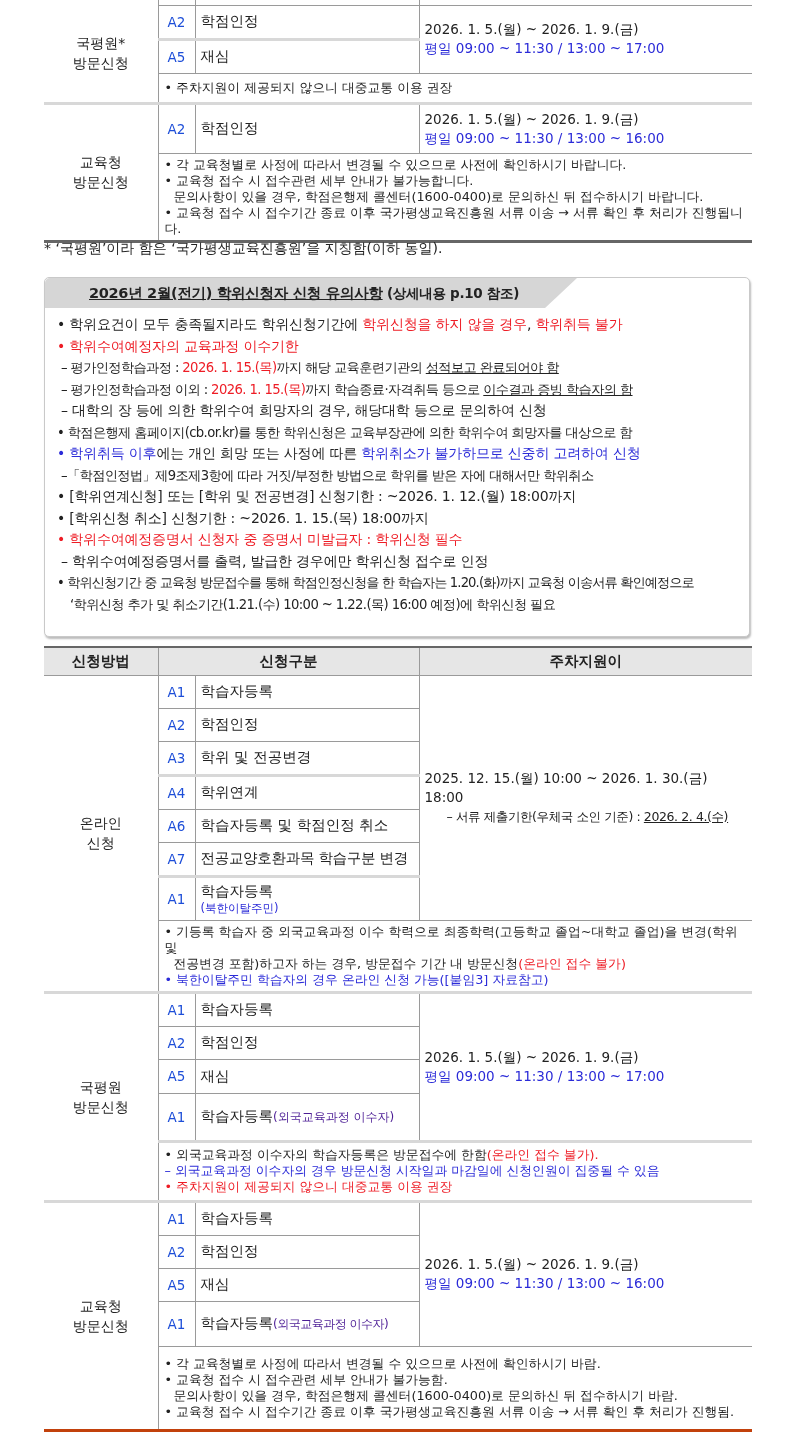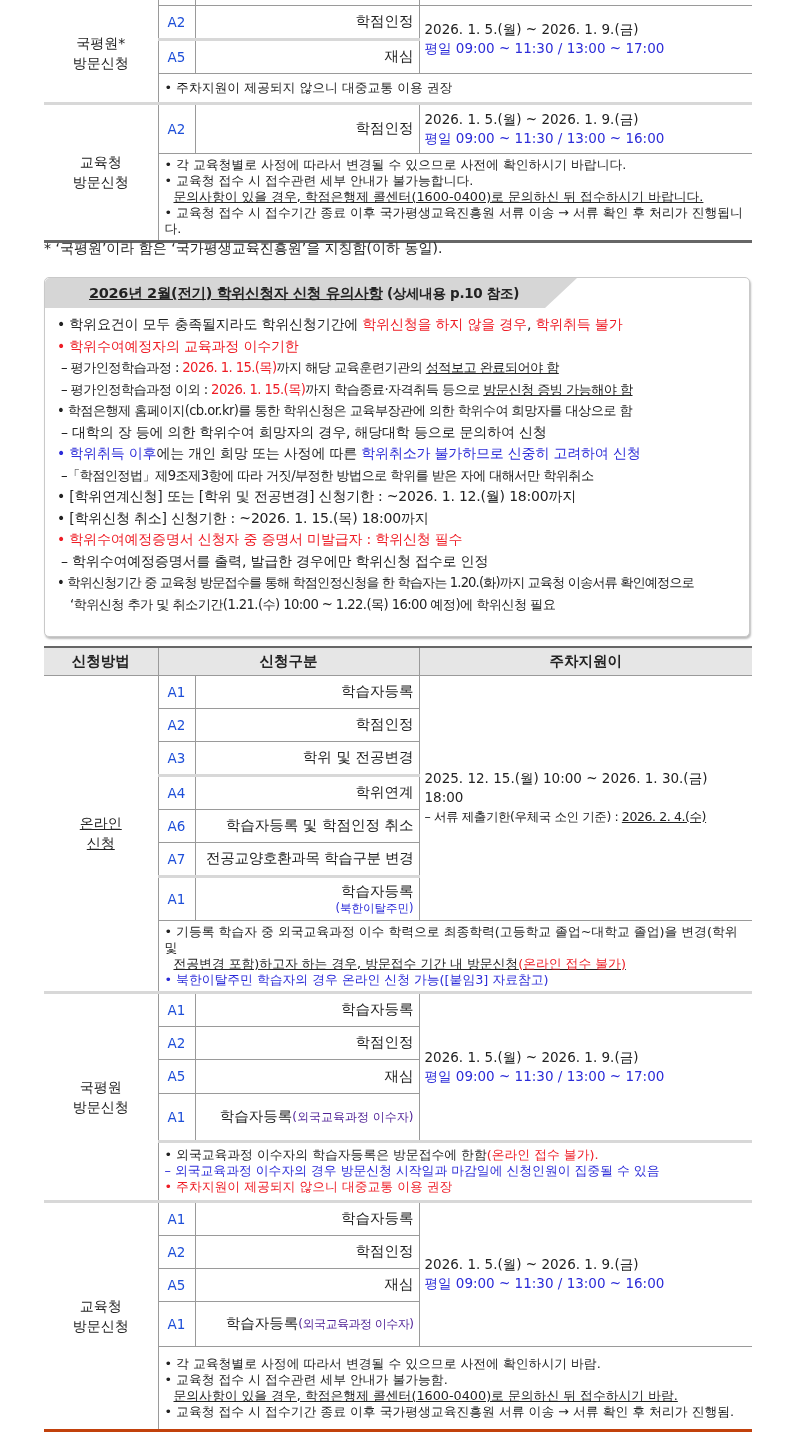--- a/index.html
+++ b/index.html
@@ -8,26 +8,26 @@
 
   .red { color: #ee1c25; }
   .blue { color: #2b2bd8; }
   .ul { text-decoration: underline; }
 
   table.grid { border-collapse: collapse; position: absolute; left: 44px; width: 708px; table-layout: fixed; }
   table.grid td, table.grid th { border: 1px solid #9a9a9a; padding: 0 5px; vertical-align: middle; font-weight: normal; }
   table.grid td.method { border-left: none; text-align: center; font-size: 14px; line-height: 20px; color: #222; }
   table.grid td.period { border-right: none; font-size: 13.5px; line-height: 19px; padding-left: 5px; }
   table.grid td.code { text-align: center; font-size: 13.5px; color: #1d4ed8; padding: 8px; }
-  table.grid td.name { font-size: 14.5px; color: #222; text-align: right; }
+  table.grid td.name { font-size: 14.5px; color: #222; }
   table.grid td.note { border-right: none; font-size: 12.8px; line-height: 16px; padding: 3px 6px; color: #222; }
   table.grid tr.light td { border-top: 3px solid #d8d8d8; }
   .sub-note { font-size: 11.5px; color: #2b2bd8; display: block; line-height: 15px; }
   .inline-sub { font-size: 12px; color: #4c1d95; }
-  .indent { padding-left: 9px; display: block; text-decoration: underline; }
+  .indent { padding-left: 9px; display: block; }
 
   #t1 { top: 0; border-bottom: 3px solid #666; }
   #t2 { top: 646px; border-top: 2px solid #666; border-bottom: 3px solid #c2410c; }
   #t2 th { background: #e6e6e6; font-size: 14.5px; font-weight: bold; height: 28px; text-align: center; color: #222; }
   #t2 th.first { border-left: none; }
   #t2 th.last { border-right: none; }
 
   .footnote { position: absolute; left: 44px; top: 240px; font-size: 14px; color: #222; }
 
   .notice { position: absolute; left: 44px; top: 277px; width: 706px; height: 360px;
@@ -106,23 +106,23 @@
 
 <div class="notice">
   <div class="notice-head">
     <div class="notice-tab"></div>
     <div class="notice-title"><span class="t">2026년 2월(전기) 학위신청자 신청 유의사항</span><span class="s"> (상세내용 p.10 참조)</span></div>
   </div>
   <div class="notice-body">
     <div class="li"><span>• 학위요건이 모두 충족될지라도 학위신청기간에 </span><span class="red">학위신청을 하지 않을 경우</span><span>, </span><span class="red">학위취득 불가</span></div>
     <div class="li"><span class="red">• </span><span class="red">학위수여예정자의 교육과정 이수기한</span></div>
     <div class="li dash narrow"><span>– 평가인정학습과정 : </span><span class="red">2026.  1.  15.(목)</span><span>까지 해당 교육훈련기관의 </span><span class="ul">성적보고 완료되어야 함</span></div>
-    <div class="li dash narrow"><span>– 평가인정학습과정 이외 : </span><span class="red">2026.  1.  15.(목)</span><span>까지 학습종료·자격취득 등으로 </span><span class="ul">방문신청 증빙 가능해야 함</span></div>
+    <div class="li dash narrow"><span>– 평가인정학습과정 이외 : </span><span class="red">2026.  1.  15.(목)</span><span>까지 학습종료·자격취득 등으로 </span><span class="ul">이수결과 증빙 학습자의 함</span></div>
+    <div class="li dash">– 대학의 장 등에 의한 학위수여 희망자의 경우, 해당대학 등으로 문의하여 신청</div>
     <div class="li narrow">• 학점은행제 홈페이지(cb.or.kr)를 통한 학위신청은 교육부장관에 의한 학위수여 희망자를 대상으로 함</div>
-    <div class="li dash">– 대학의 장 등에 의한 학위수여 희망자의 경우, 해당대학 등으로 문의하여 신청</div>
     <div class="li"><span class="blue">• </span><span class="blue">학위취득 이후</span><span>에는 개인 희망 또는 사정에 따른 </span><span class="blue">학위취소가 불가하므로 신중히 고려하여 신청</span></div>
     <div class="li dash narrow">–「학점인정법」제9조제3항에 따라 거짓/부정한 방법으로 학위를 받은 자에 대해서만 학위취소</div>
     <div class="li">• [학위연계신청] 또는 [학위 및 전공변경] 신청기한 : ~2026.  1.  12.(월)  18:00까지</div>
     <div class="li">• [학위신청 취소] 신청기한 : ~2026.  1.  15.(목)  18:00까지</div>
     <div class="li"><span class="red">• </span><span class="red">학위수여예정증명서 신청자 중 증명서 미발급자 : 학위신청 필수</span></div>
     <div class="li dash">– 학위수여예정증명서를 출력, 발급한 경우에만 학위신청 접수로 인정</div>
     <div class="li narrow" style="letter-spacing:-0.9px;">• 학위신청기간 중 교육청 방문접수를 통해 학점인정신청을 한 학습자는 1.20.(화)까지 교육청 이송서류 확인예정으로</div>
     <div class="li cont narrow">‘학위신청 추가 및 취소기간(1.21.(수) 10:00 ~ 1.22.(목) 16:00 예정)에 학위신청 필요</div>
   </div>
 </div>
@@ -137,27 +137,27 @@
       <col style="width:333px">
     </colgroup>
   <tbody>
       <tr>
     <th class="first">신청방법</th>
     <th colspan="2">신청구분</th>
     <th class="last">주차지원이</th>
   </tr>
 
   <tr style="height:33px">
-    <td class="method" rowspan="8" style="white-space:pre-line;text-decoration:underline;">온라인
+    <td class="method" rowspan="8" style="white-space:pre-line;">온라인
 신청</td>
     <td class="code">A1</td>
     <td class="name">학습자등록</td>
     <td class="period" rowspan="7">
       <div>2025.  12.  15.(월)  10:00 ~ 2026.  1.  30.(금)  18:00</div>
-      <div style="font-size:12.5px;letter-spacing:-0.4px;"><span> – 서류 제출기한(우체국 소인 기준) : </span><span class="ul">2026.  2.  4.(수)</span></div>
+      <div style="font-size:12.5px;letter-spacing:-0.4px;margin-left:22px;"><span> – 서류 제출기한(우체국 소인 기준) : </span><span class="ul">2026.  2.  4.(수)</span></div>
     </td>
   </tr>
   <tr style="height:33px">
         <td class="code">A2</td>
         <td class="name">학점인정</td>
       </tr>
   <tr style="height:33px">
         <td class="code">A3</td>
         <td class="name">학위 및 전공변경</td>
       </tr>

